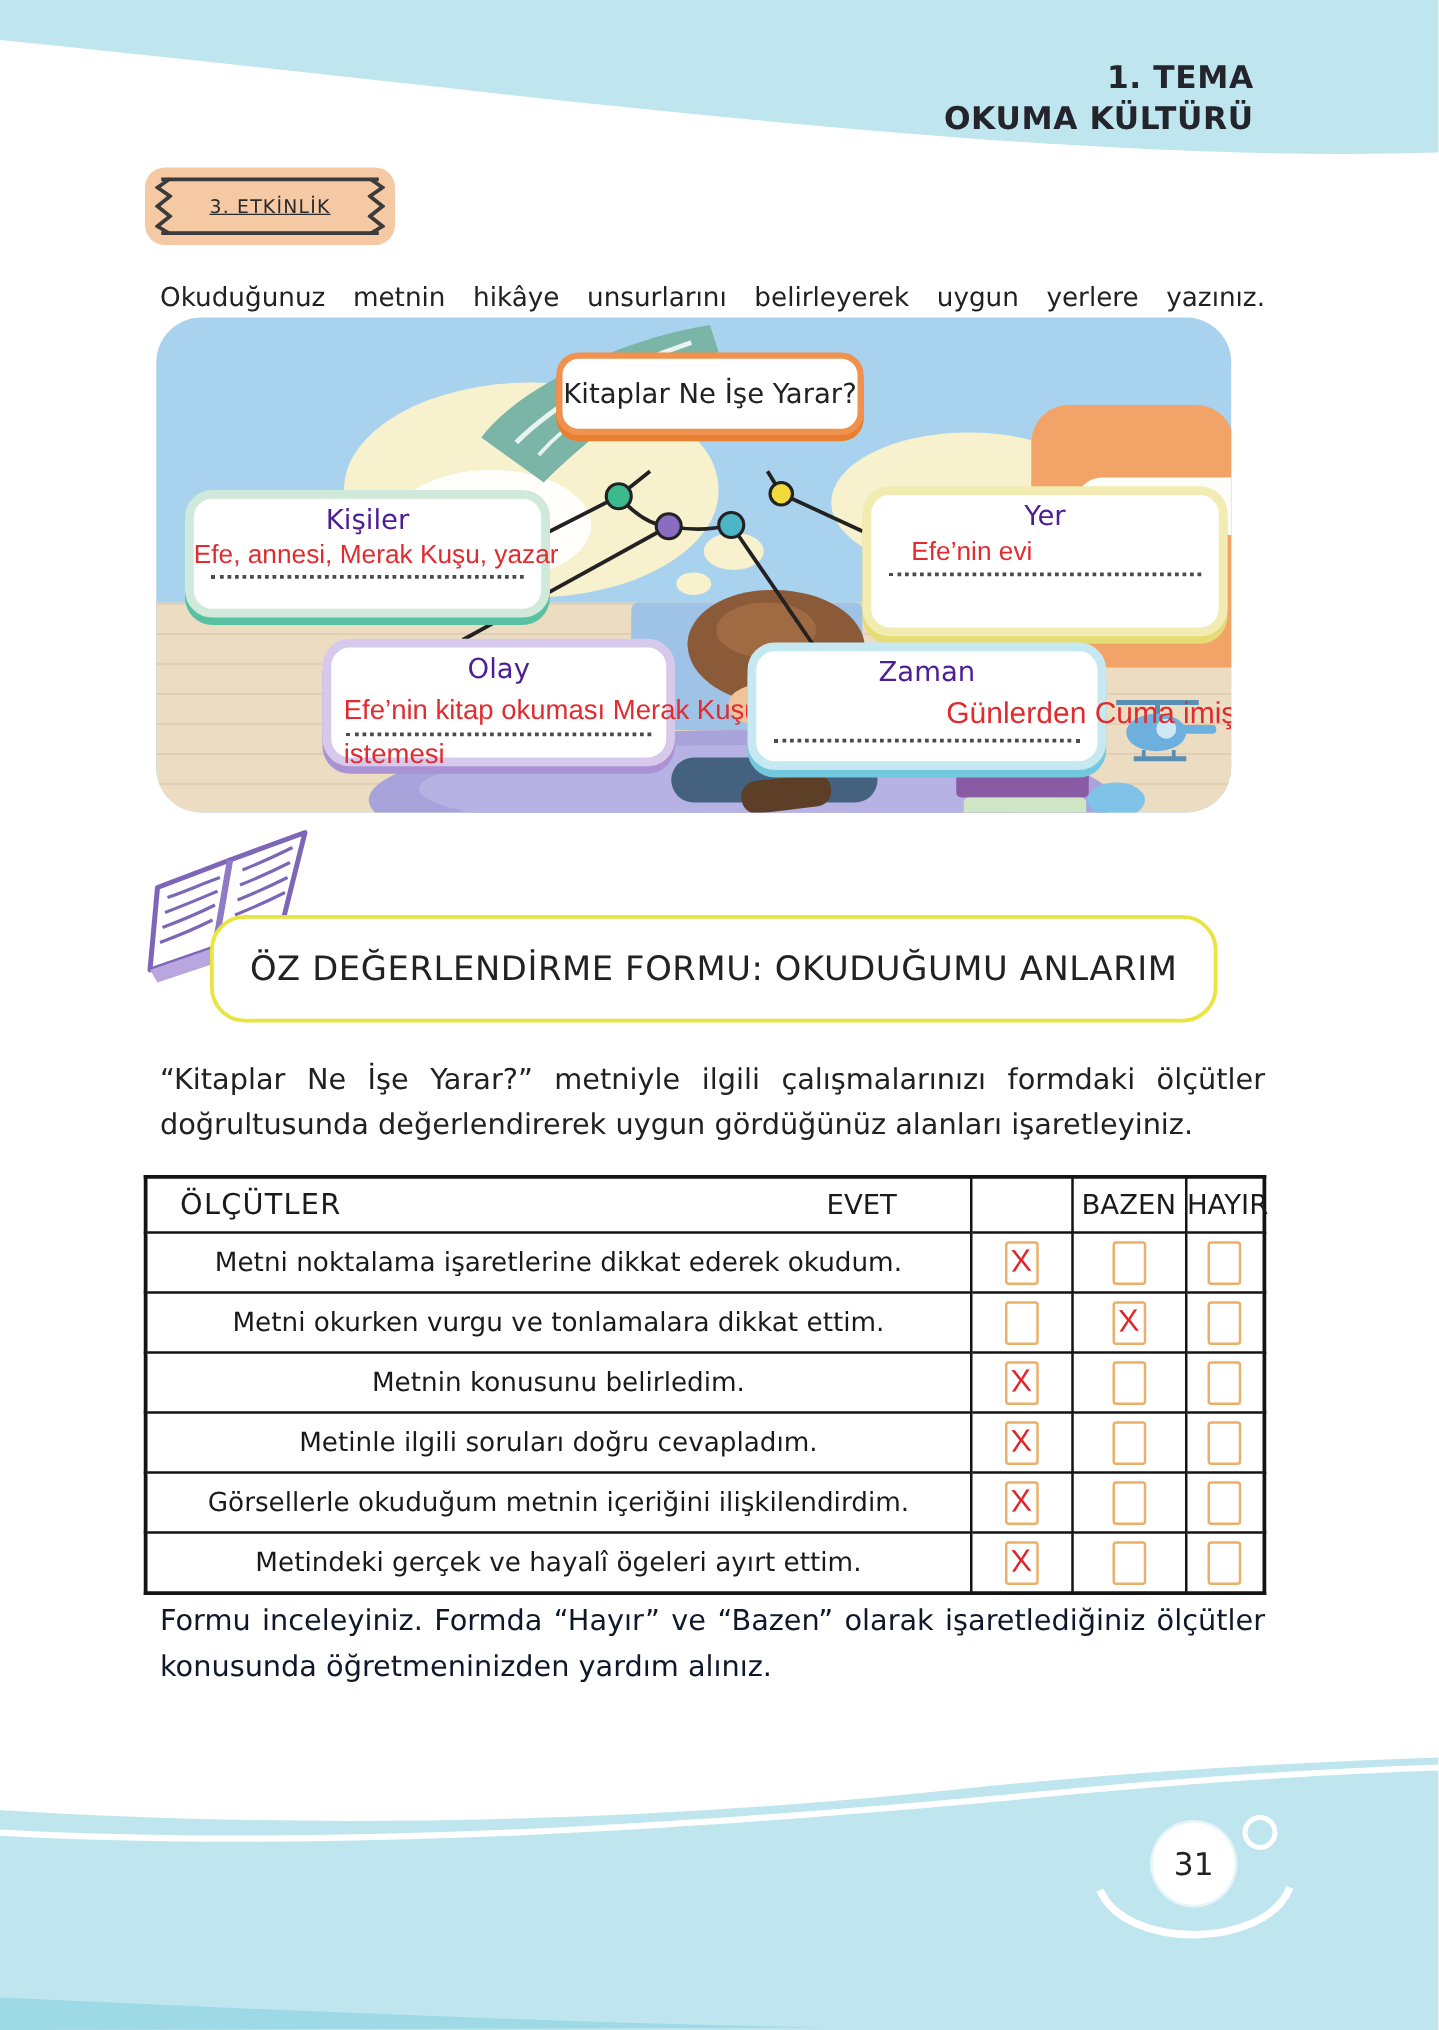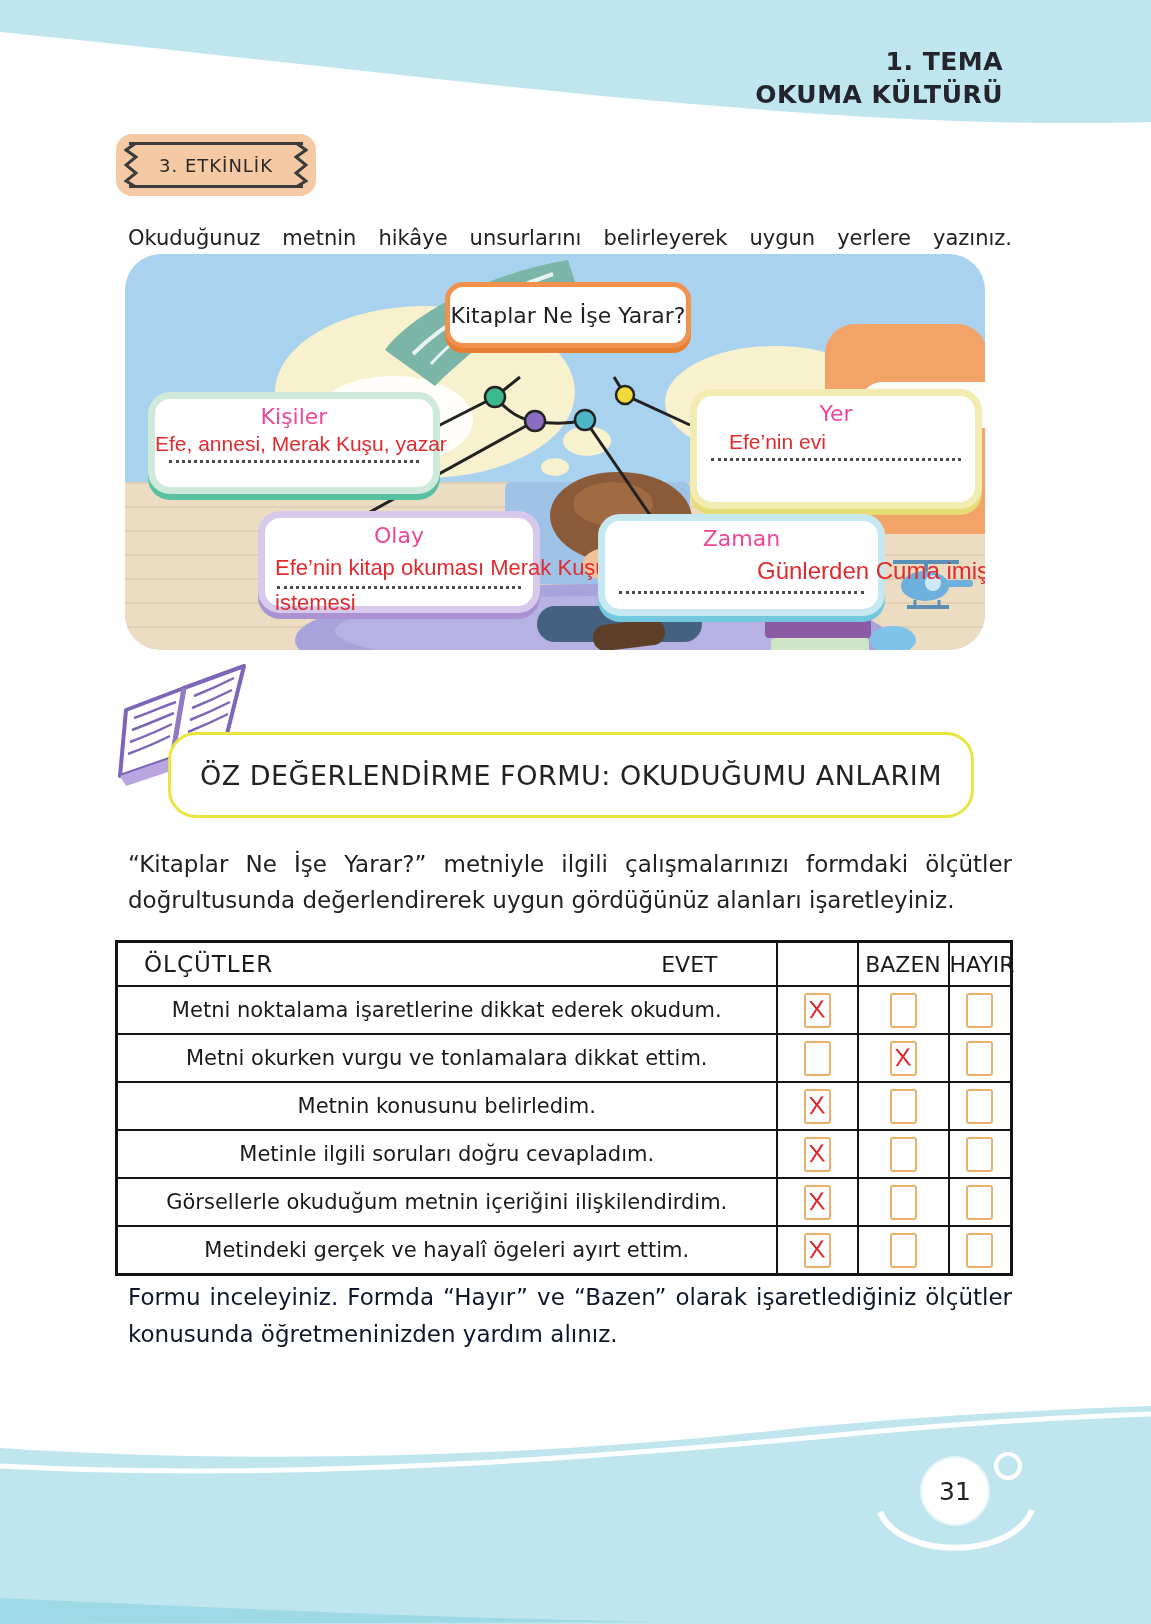--- a/index.html
+++ b/index.html
@@ -10,21 +10,21 @@
   
   .top-band{left:0;top:0;width:1151px;height:150px;}
   .theme-block{right:148px;top:46px;text-align:right;font-size:25px;font-weight:600;
                color:#23242c;line-height:1.3;letter-spacing:.5px;}
 
   
   .badge{left:116px;top:134px;width:200px;height:62px;background:var(--badge_bg);
          border-radius:16px;display:flex;align-items:center;justify-content:center;}
   .badge-inner{position:absolute;left:13px;right:13px;top:8px;bottom:8px;
                border-top:3px solid #3b3b3b;border-bottom:3px solid #3b3b3b;}
-  .badge-label{position:relative;font-size:18px;color:#2a2a2a;letter-spacing:1px;}
+  .badge-label{position:relative;font-size:15px;color:#2a2a2a;letter-spacing:1px;text-decoration:underline;}
   .badge-zig{position:absolute;top:8px;height:46px;}
   .badge-zig.left{left:8px;} .badge-zig.right{right:8px;}
 
   .instruction{left:128px;top:203px;width:884px;font-size:21px;line-height:1.4;
                text-align:justify;text-align-last:justify;color:#212121;}
 
   
   .scene{left:125px;top:254px;width:860px;height:396px;border-radius:36px;
          background:var(--scene_sky);overflow:hidden;}
   .floor{left:0;top:228px;width:860px;height:168px;background:var(--scene_floor);
@@ -55,21 +55,21 @@
                box-shadow:0 5px 0 #e77f33;border-radius:18px;display:flex;align-items:center;justify-content:center;
                font-size:22px;color:#222;}
   .node-k{left:23px;top:138px;width:292px;height:102px;border:7px solid var(--kisiler_border);
           box-shadow:0 6px 0 var(--kisiler_shadow);border-radius:22px;}
   .node-y{left:565px;top:135px;width:292px;height:120px;border:7px solid var(--yer_border);
           box-shadow:0 6px 0 var(--yer_shadow);border-radius:22px;}
   .node-o{left:133px;top:257px;width:282px;height:102px;border:7px solid var(--olay_border);
           box-shadow:0 6px 0 var(--olay_shadow);border-radius:22px;}
   .node-z{left:473px;top:260px;width:287px;height:102px;border:7px solid var(--zaman_border);
           box-shadow:0 6px 0 var(--zaman_shadow);border-radius:22px;}
-  .node-title{text-align:center;font-size:22px;color:#ec4899;margin-top:5px;}
+  .node-title{text-align:center;font-size:22px;color:#4c1d95;margin-top:5px;}
   .answer{font-family:"Liberation Sans",sans-serif;color:var(--answer_red);font-size:21px;white-space:nowrap;}
   .node-k .answer{display:block;text-align:center;margin-top:3px;overflow:visible;}
   .node-y .answer{display:block;margin:4px 0 0 32px;}
   .dotted{height:0;border-bottom:3px dotted #4b4b4b;margin:4px 14px 0 14px;}
   .o-ans1{position:absolute;left:10px;top:37px;font-size:22px;}
   .o-dot{position:absolute;left:12px;right:12px;top:68px;margin:0;}
   .o-ans2{position:absolute;left:10px;top:72px;font-size:22px;}
   .z-dot{position:absolute;left:14px;right:14px;top:70px;margin:0;}
   .z-ans{position:absolute;left:152px;top:36px;font-size:24px;}
 

